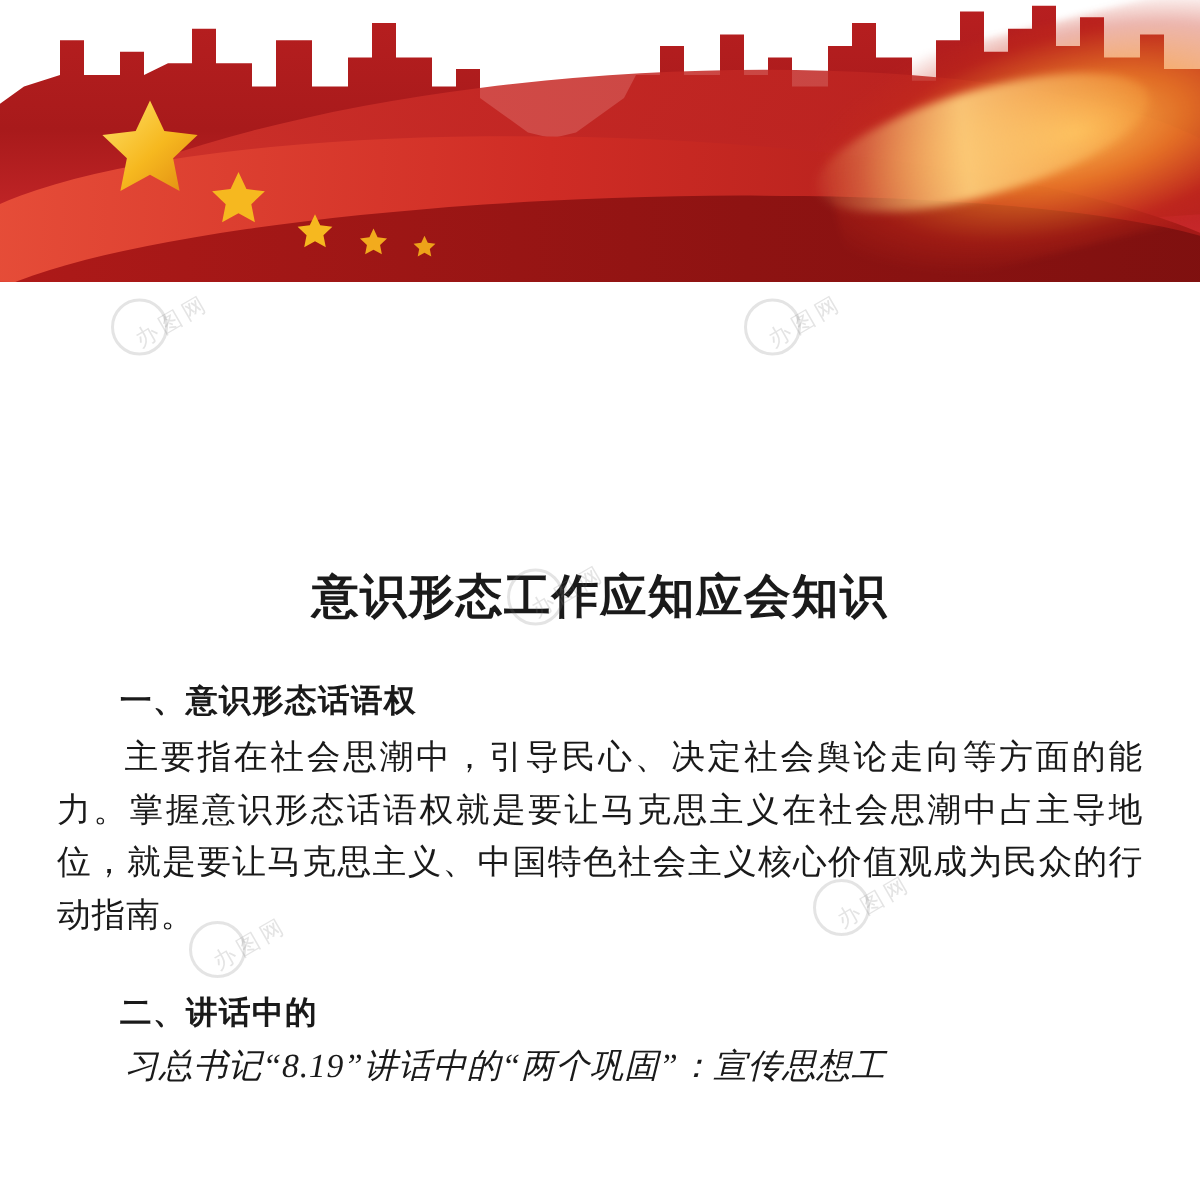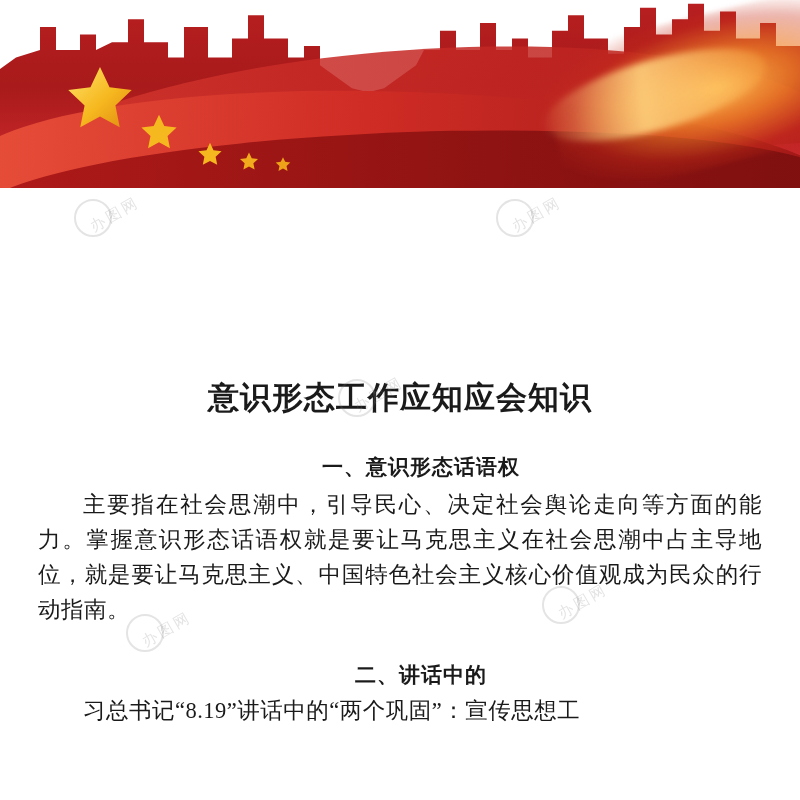--- a/index.html
+++ b/index.html
@@ -128,31 +128,30 @@
     letter-spacing: 1px;
     font-family: "Liberation Sans", "DejaVu Sans", sans-serif;
   }
   .section-head {
     margin-top: 34px;
     font-size: 21px;
     font-weight: 700;
     text-indent: 42px;
     letter-spacing: 1px;
     font-family: "Liberation Serif", "DejaVu Serif", serif;
-    text-align: center;
   }
   .para {
     margin-top: 6px;
     font-size: 22.5px;
     line-height: 35px;
     text-indent: 45px;
     letter-spacing: .5px;
     text-align: justify;
   }
-  .para.tight { margin-top: 4px; }
+  .para.tight { margin-top: 4px; font-style: italic; }
 
   
   .wm {
     position: absolute;
     color: rgba(120,120,120,.20);
     font-size: 15px;
     letter-spacing: 3px;
     font-family: "Liberation Sans", "DejaVu Sans", sans-serif;
     transform: rotate(-30deg);
     white-space: nowrap;

